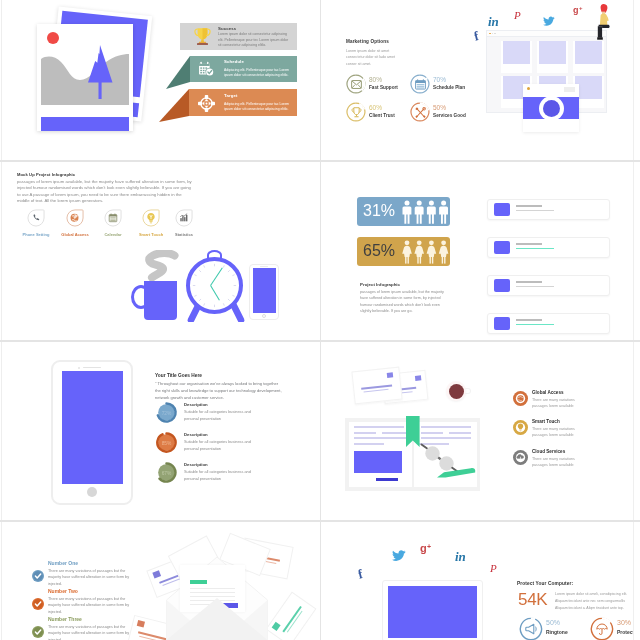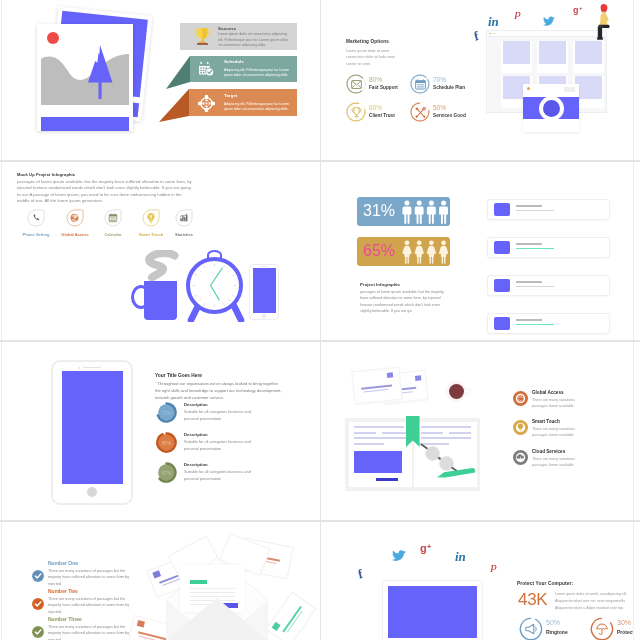--- a/index.html
+++ b/index.html
@@ -334,21 +334,21 @@
             <path d="M2.1 6.4 h5.8 a1.5 1.5 0 0 1 1.5 1.5 v6.6 h-1.9 v9.3 h-1.9 v-9.4 h-1.3 v9.4 h-1.9 v-9.3 h-1.9 v-6.6 a1.5 1.5 0 0 1 1.5 -1.5 z"></path>
           </g>
         <g transform="translate(36.6,0)">
             <circle cx="5" cy="3" r="2.5"></circle>
             <path d="M2.1 6.4 h5.8 a1.5 1.5 0 0 1 1.5 1.5 v6.6 h-1.9 v9.3 h-1.9 v-9.4 h-1.3 v9.4 h-1.9 v-9.3 h-1.9 v-6.6 a1.5 1.5 0 0 1 1.5 -1.5 z"></path>
           </g>
       </g>
     </svg>
 
     <div style="position:absolute;left:36px;top:75px;width:93px;height:29px;background:#D0A44C;border-radius:3px;"></div>
-    <div style="position:absolute;left:42px;top:81px;font-size:16px;color:#ec4899;font-family:'Liberation Sans',sans-serif;line-height:1;">65%</div>
+    <div style="position:absolute;left:42px;top:81px;font-size:16px;color:#404040;font-family:'Liberation Sans',sans-serif;line-height:1;">65%</div>
     <svg class="abs" style="left:81px;top:78px;" width="47" height="24" viewBox="0 0 47 24">
       <g fill="#FBF3DF">
         <g transform="translate(0,0)">
             <circle cx="5" cy="2.8" r="2.4"></circle>
             <path d="M5 5.7 c2 0 2.8 1.1 3.3 2.7 l1.5 5.3 h-1.9 l-.5 3.3 h-4.8 l-.5 -3.3 h-1.9 l1.5 -5.3 C2.2 6.8 3 5.7 5 5.7 z"></path>
             <rect x="3.1" y="16.8" width="1.4" height="6.8"></rect>
             <rect x="5.5" y="16.8" width="1.4" height="6.8"></rect>
           </g>
         <g transform="translate(12.2,0)">
             <circle cx="5" cy="2.8" r="2.4"></circle>
@@ -596,21 +596,21 @@
       <text x="1" y="10" font-family="Liberation Serif, serif" font-size="11" font-style="italic" fill="#C8343F">P</text>
     </svg>
     <svg class="abs" style="left:36px;top:44px;" width="10" height="14" viewBox="0 0 10 14">
       <text x="1" y="12" font-family="Liberation Serif, serif" font-size="13" font-weight="bold" fill="#3A5BA0" transform="rotate(-14 5 7)">f</text>
     </svg>
 
     <div style="position:absolute;left:61px;top:58px;width:101px;height:62px;background:#fff;border:1.8px solid #f0f0f0;border-radius:3px;box-sizing:border-box;"></div>
     <div style="position:absolute;left:67px;top:64px;width:89px;height:52px;background:#6663FA;"></div>
 
     <div style="position:absolute;left:196px;top:59px;white-space:nowrap;font-size:4.8px;font-weight:bold;color:#333;letter-spacing:.1px;">Protect Your Computer:</div>
-    <div style="position:absolute;left:197px;top:69px;font-size:17px;color:#D2703C;line-height:1.1;letter-spacing:-.3px;">43K</div>
+    <div style="position:absolute;left:197px;top:69px;font-size:17px;color:#D2703C;line-height:1.1;letter-spacing:-.3px;">54K</div>
     <div style="position:absolute;left:234px;top:69px;width:81px;font-size:3.5px;line-height:2.05;color:#9a9a9a;">Lorem ipsum dolor sit ameli, consdipiscing elit. Aliquam tincidunt ante nec sem conguemollis Aliquam tincidunt a. Aliqm tincidunt ante top.</div>
 
     <svg class="abs" style="left:198px;top:95px;" width="24" height="24" viewBox="0 0 24 24">
       <path d="M12 1.4 A10.6 10.6 0 1 1 11.9 1.4" fill="none" stroke="#6E9DC2" stroke-width="1.4"></path>
       <path d="M12 1.4 A10.6 10.6 0 0 1 16.2 2.3" fill="none" stroke="#fff" stroke-width="2.2"></path>
     </svg>
     <svg class="abs" style="left:204px;top:101px;" width="12" height="12" viewBox="0 0 12 12">
       <path d="M8.8 1.2 L3.6 4.2 H1.6 a.8 .8 0 0 0 -.8 .8 v2 a.8 .8 0 0 0 .8 .8 h2 L8.8 10.8 Z" fill="none" stroke="#6E9DC2" stroke-width="1.1" stroke-linejoin="round"></path>
       <path d="M10.4 3.6 c1 1.4 1 3.4 0 4.8" fill="none" stroke="#6E9DC2" stroke-width="1"></path>
     </svg>

